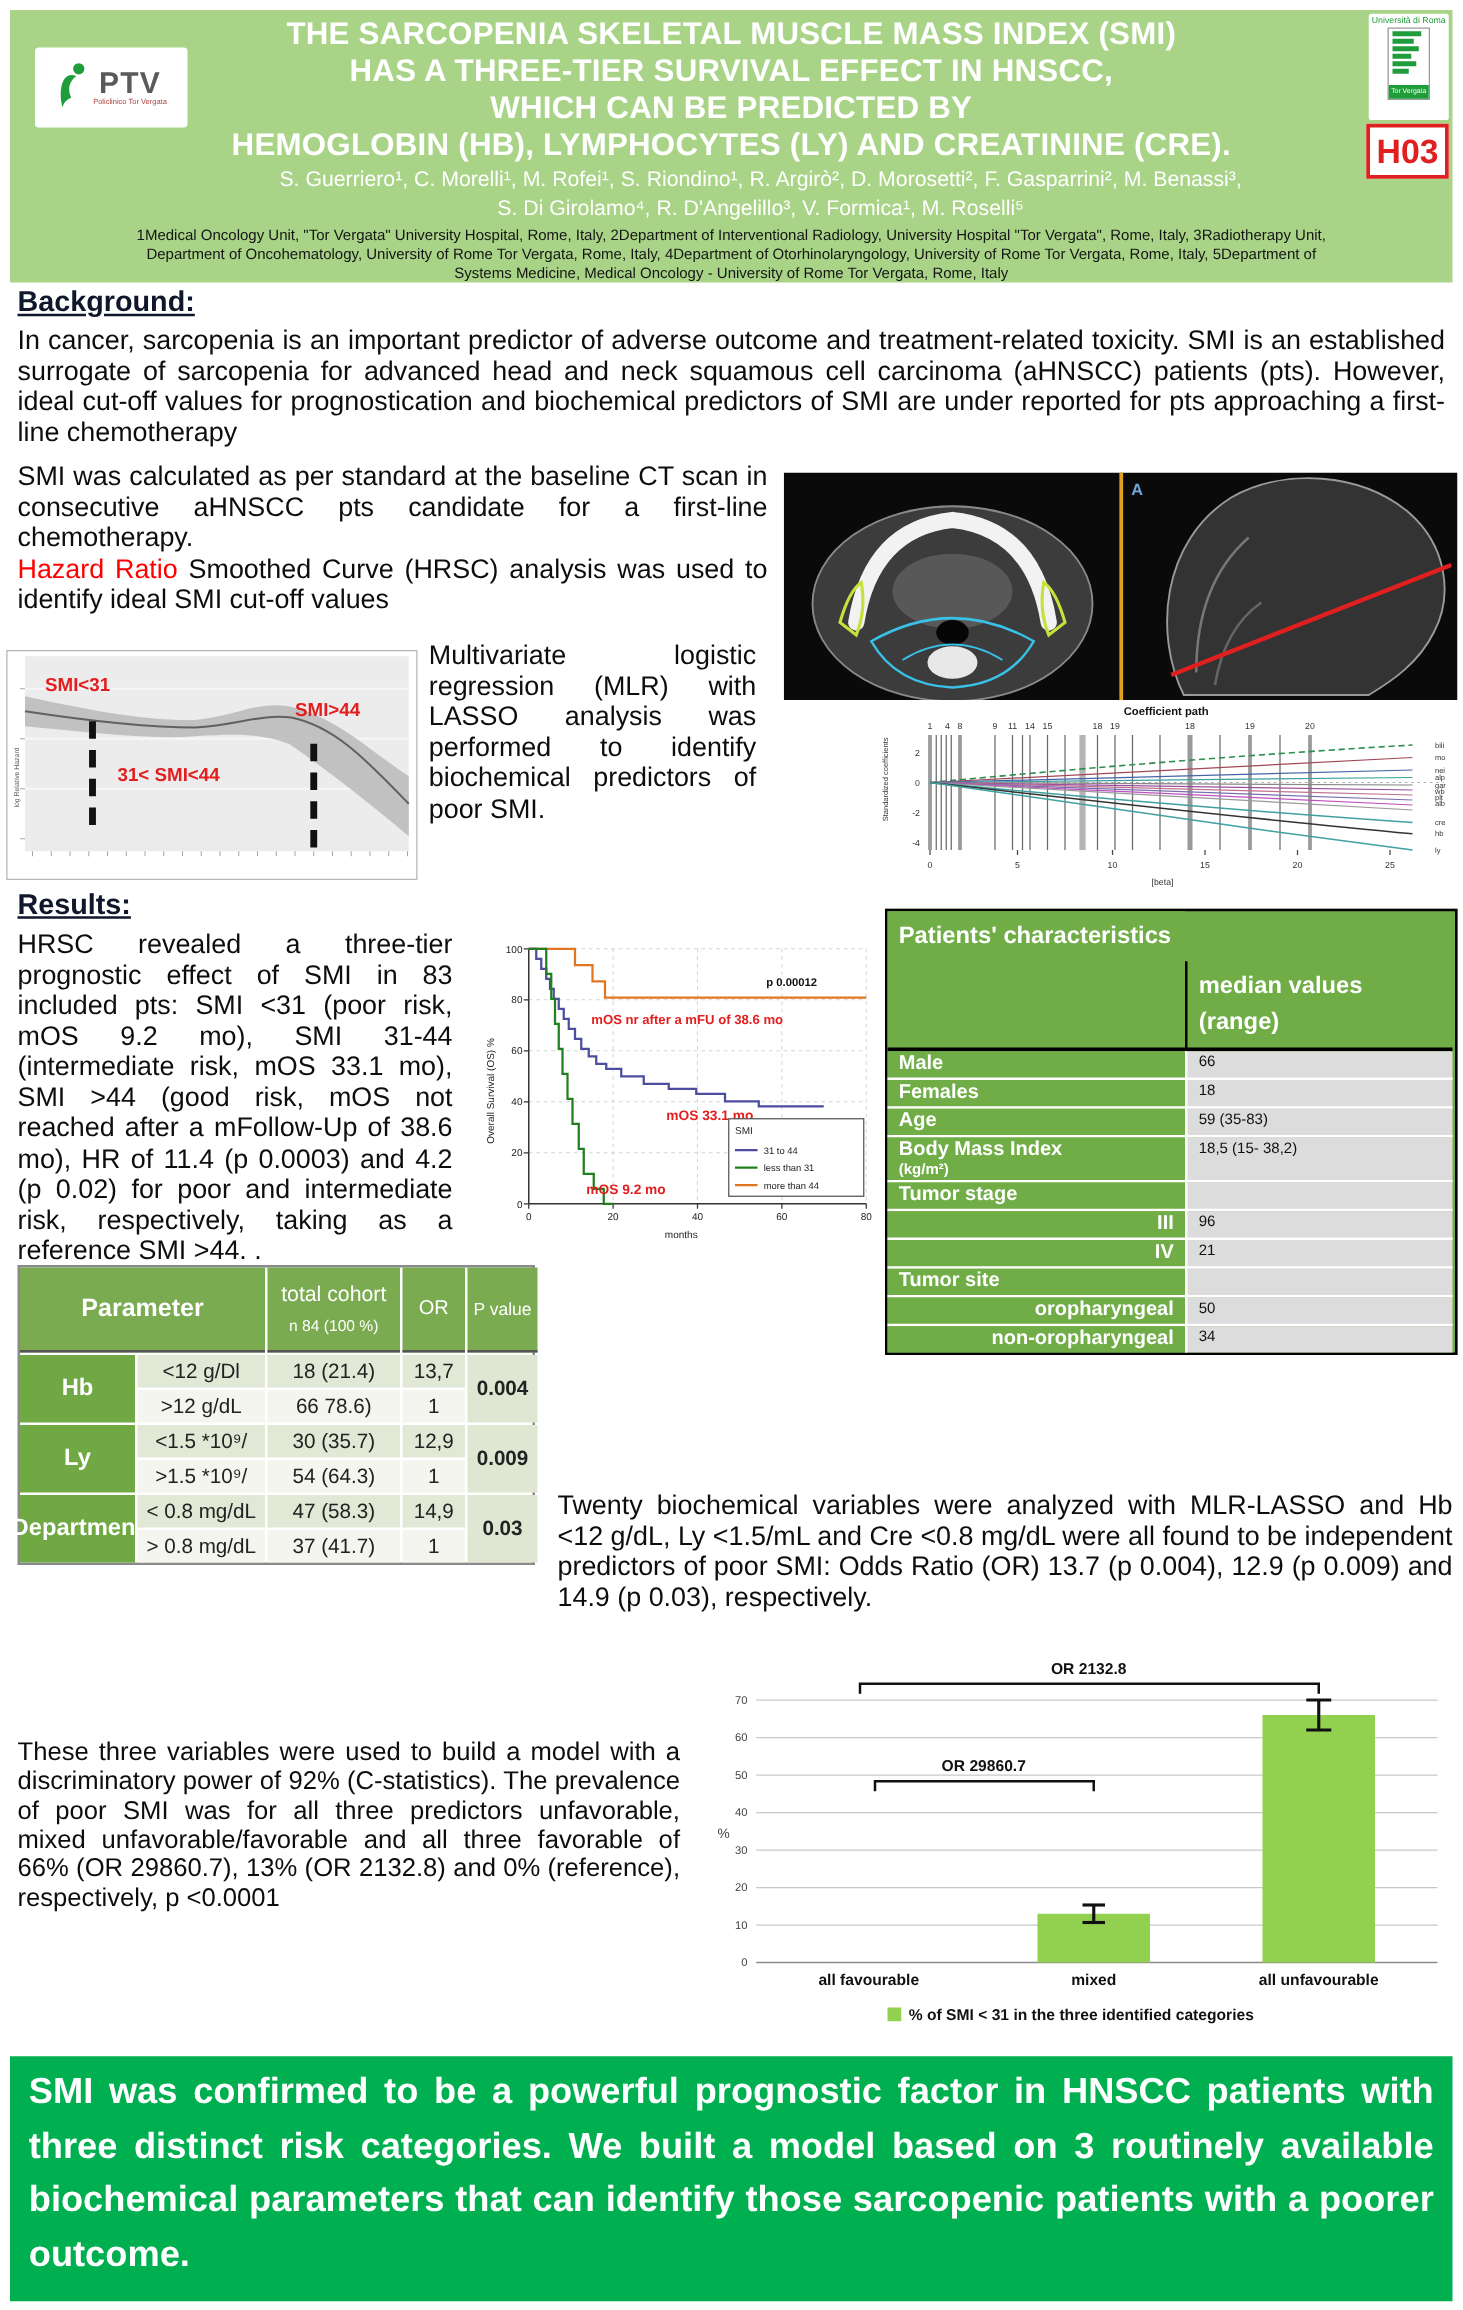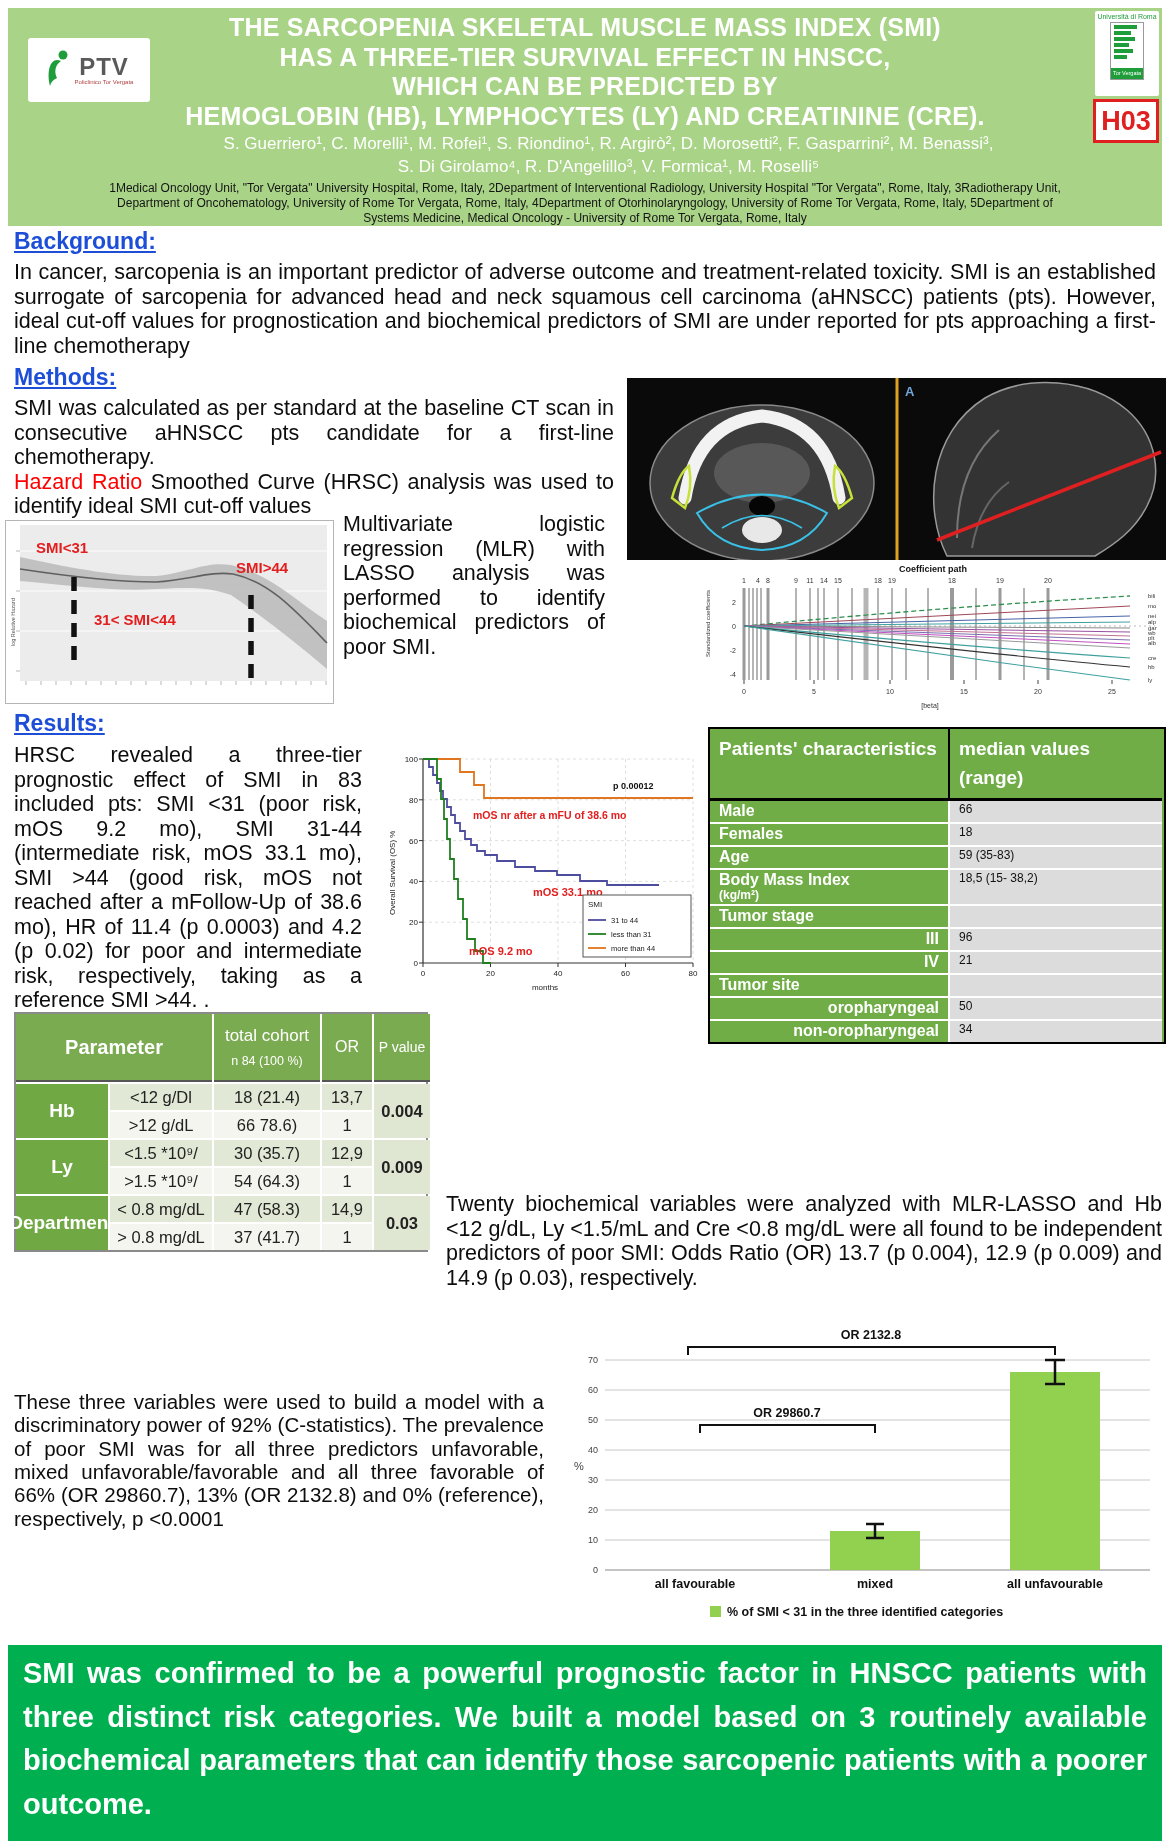--- a/index.html
+++ b/index.html
@@ -13,21 +13,21 @@
   .ptv-box{left:20px;top:30px;width:122px;height:64px;background:#fff;border-radius:3px;display:flex;align-items:center;justify-content:center;gap:4px;}
   .ptv-word{font-size:24px;font-weight:bold;color:#5a5a5a;letter-spacing:1px;line-height:1;}
   .ptv-sub{font-size:6px;color:#b04040;line-height:1.1;}
   .tv-box{right:3px;top:3px;width:64px;height:85px;background:#fff;border-radius:2px;padding-top:2px;box-sizing:border-box;}
   .tv-top{font-size:7px;color:#1f9d3a;line-height:1;}
   .tv-shield{width:32px;height:56px;margin:2px auto 0;border:1px solid #9a9a9a;background:#fff;position:relative;}
   .tv-bar{height:4px;background:#1f9d3a;margin:2px 10px 0 3px;}
   .tv-bottom{position:absolute;bottom:0;left:0;right:0;height:11px;background:#1f9d3a;color:#fff;font-size:5.5px;line-height:11px;}
   .h03{right:3px;top:91px;width:60px;height:38px;background:#fff;border:3px solid #e02020;color:#e02020;font-size:27px;font-weight:bold;line-height:38px;text-align:center;}
   
-  .sec-head{font-size:23px;font-weight:bold;color:#1d4ed8;text-decoration:underline;}
+  .sec-head{font-size:23px;font-weight:bold;color:#0f172a;text-decoration:underline;}
   .body-text{font-size:21.5px;line-height:1.14;text-align:justify;color:#0d0d0d;}
   .red{color:#f00;}
   .small-text{font-size:20.5px;}
   
   .pt{display:grid;grid-template-columns:238px 214px;border:2px solid #000;background:#70ad47;}
   .pt-h{background:#70ad47;color:#fff;font-weight:bold;font-size:19px;line-height:1.55;padding:5px 9px;border-bottom:3px solid #000;}
   .pt-l{background:#70ad47;color:#fff;font-weight:bold;font-size:16px;padding:1px 9px;border-bottom:2px solid #fff;line-height:1.18;}
   .pt-v{background:#dcdcdc;color:#111;font-size:12px;padding:1px 9px;border-bottom:2px solid #fff;border-left:2px solid #fff;line-height:1.18;}
   .pt-l.ind{text-align:right;}
   .pt-sub{display:block;font-size:12px;font-weight:bold;line-height:1;padding-bottom:2px;}
@@ -87,21 +87,20 @@
 
     <div class="abs h03">H03</div>
   </div>
 
   <div class="abs" style="left:14px;top:228px;width:1142px;">
     <div class="sec-head">Background:</div>
     <p class="body-text" style="margin:5px 0 0;">In cancer, sarcopenia is an important predictor of adverse outcome and treatment-related toxicity. SMI is an established surrogate of sarcopenia for advanced head and neck squamous cell carcinoma (aHNSCC) patients (pts). However, ideal cut-off values for prognostication and biochemical predictors of SMI are under reported for pts approaching a first-line chemotherapy</p>
   </div>
 
   <div class="abs" style="left:14px;top:364px;width:600px;">
-    <div class="sec-head">Methods:</div>
     <p class="body-text" style="margin:5px 0 0;">SMI was calculated as per standard at the baseline CT scan in consecutive aHNSCC pts candidate for a first-line chemotherapy.</p>
     <p class="body-text" style="margin:0;"><span class="red">Hazard Ratio</span><span> Smoothed Curve (HRSC) analysis was used to identify ideal SMI cut-off values</span></p>
   </div>
 
   <div class="abs" style="left:627px;top:378px;width:539px;height:182px;">
     <svg width="539" height="182" viewBox="0 0 539 182">
       <rect x="0" y="0" width="539" height="182" fill="#0a0a0a"></rect>
 
       <ellipse cx="135" cy="105" rx="112" ry="78" fill="#3c3c3c" stroke="#8a8a8a" stroke-width="1.5"></ellipse>
       <path d="M58,120 Q70,45 135,38 Q200,45 212,120" fill="none" stroke="#f2f2f2" stroke-width="13" stroke-linecap="round"></path>
@@ -336,21 +335,21 @@
         <line x1="203" y1="189" x2="221" y2="189" stroke="#208020" stroke-width="1.8"></line>
         <text x="226" y="192" font-size="7.5" fill="#222">less than 31</text>
         <line x1="203" y1="203" x2="221" y2="203" stroke="#e0761f" stroke-width="1.8"></line>
         <text x="226" y="206" font-size="7.5" fill="#222">more than 44</text>
       </g>
     </svg>
   </div>
 
   <div class="abs pt" style="left:708px;top:727px;width:454px;">
     <div class="pt-h">Patients' characteristics</div>
-    <div class="pt-h" style="border-left:2px solid #000;">median values (range)</div>
+    <div class="pt-h" style="border-left:2px solid #000;margin-top:40px;">median values (range)</div>
 
     <div class="pt-l">Male</div>
     <div class="pt-v">66</div>
     <div class="pt-l">Females</div>
     <div class="pt-v">18</div>
     <div class="pt-l">Age</div>
     <div class="pt-v">59 (35-83)</div>
     <div class="pt-l"><span>Body Mass Index</span><span class="pt-sub">(kg/m²)</span></div>
     <div class="pt-v">18,5 (15- 38,2)</div>
     <div class="pt-l">Tumor stage</div>

